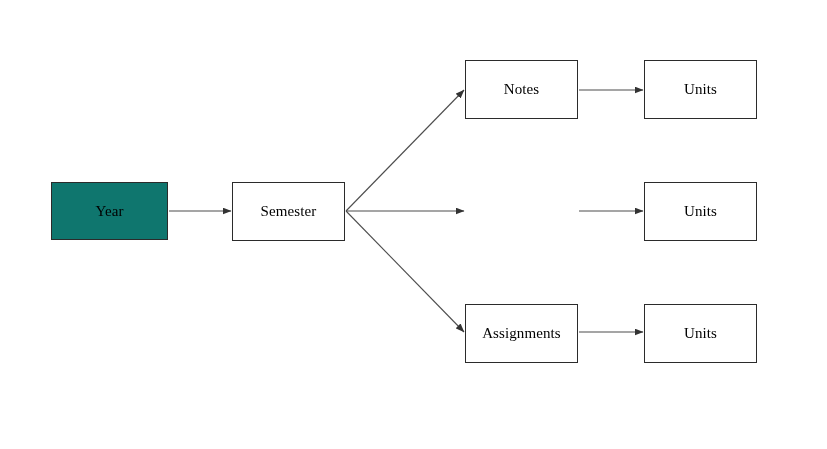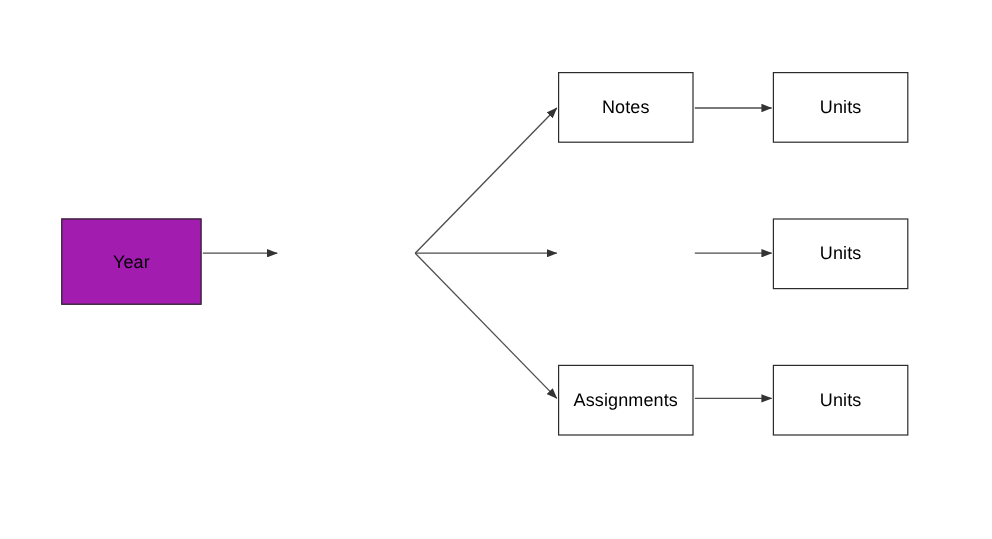--- a/index.html
+++ b/index.html
@@ -30,21 +30,21 @@
     position: absolute;
     box-sizing: border-box;
     background: #ffffff;
     border: 1px solid #2b2b2b;
     display: flex;
     align-items: center;
     justify-content: center;
     z-index: 2;
   }
   .node-label {
-    font-family: Liberation Sans, sans-serif;
+    font-family: Liberation Serif, serif;
     font-size: 15px;
     line-height: 1;
     color: #000000;
     white-space: nowrap;
     letter-spacing: 0.1px;
   }
 </style>
 </head>
 <body>
 
@@ -60,24 +60,27 @@
         <line x1="169" y1="211" x2="231" y2="211" stroke="#4d4d4d" stroke-width="1.1" marker-end="url(#arrowhead)"></line>
         <line x1="346" y1="211" x2="464" y2="90" stroke="#4d4d4d" stroke-width="1.1" marker-end="url(#arrowhead)"></line>
         <line x1="346" y1="211" x2="464" y2="211" stroke="#4d4d4d" stroke-width="1.1" marker-end="url(#arrowhead)"></line>
         <line x1="346" y1="211" x2="464" y2="332" stroke="#4d4d4d" stroke-width="1.1" marker-end="url(#arrowhead)"></line>
         <line x1="579" y1="90" x2="643" y2="90" stroke="#4d4d4d" stroke-width="1.1" marker-end="url(#arrowhead)"></line>
         <line x1="579" y1="211" x2="643" y2="211" stroke="#4d4d4d" stroke-width="1.1" marker-end="url(#arrowhead)"></line>
         <line x1="579" y1="332" x2="643" y2="332" stroke="#4d4d4d" stroke-width="1.1" marker-end="url(#arrowhead)"></line>
       </g>
   </svg>
 
-  <div class="node" style="left: 51px; top: 182px; width: 117px; height: 72px; background: #a21caf; border-color: rgb(43, 43, 43);">
+  <div class="node" style="left: 51px; top: 182px; width: 117px; height: 58px; background: #0f766e; border-color: rgb(43, 43, 43);">
     <span class="node-label">Year</span>
   </div>
 
+  <div class="node" style="left: 232px; top: 182px; width: 113px; height: 59px; background: rgb(255, 255, 255); border-color: rgb(43, 43, 43);">
+    <span class="node-label">Semester</span>
+  </div>
 
   <div class="node" style="left: 465px; top: 60px; width: 113px; height: 59px; background: rgb(255, 255, 255); border-color: rgb(43, 43, 43);">
     <span class="node-label">Notes</span>
   </div>
 
 
   <div class="node" style="left: 465px; top: 304px; width: 113px; height: 59px; background: rgb(255, 255, 255); border-color: rgb(43, 43, 43); align-items: center;">
     <span class="node-label">Assignments</span>
   </div>
 

